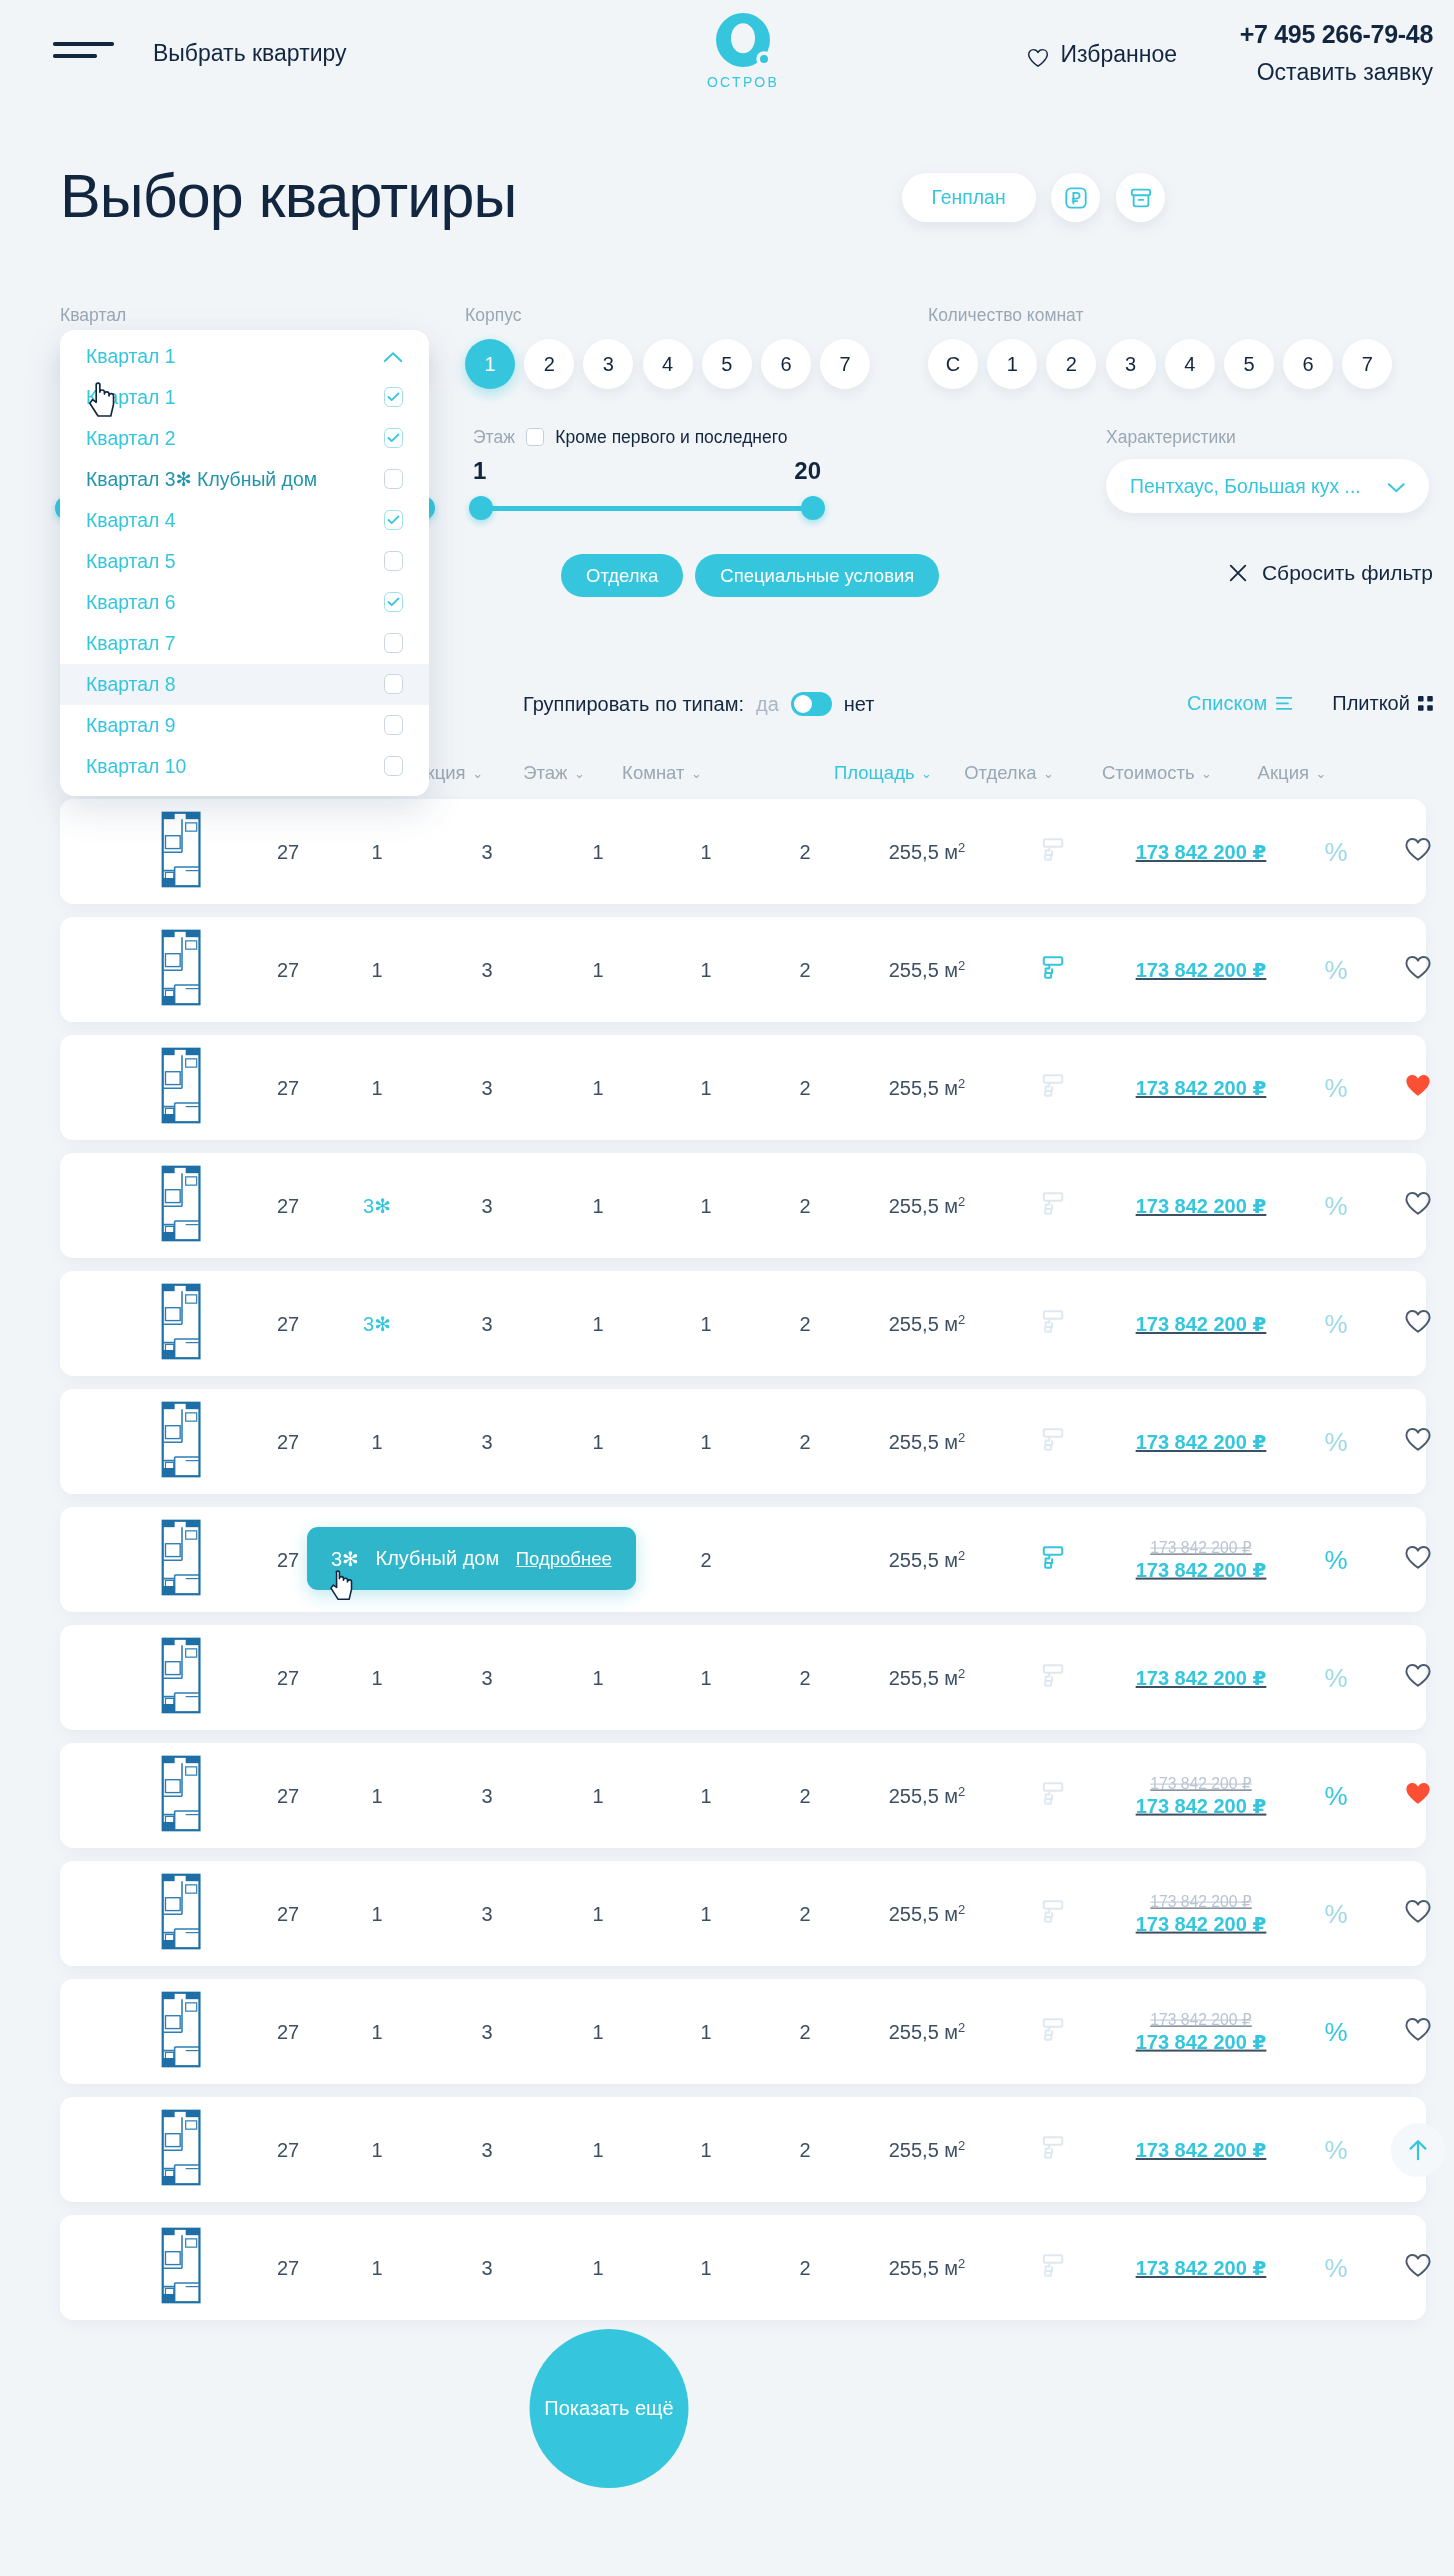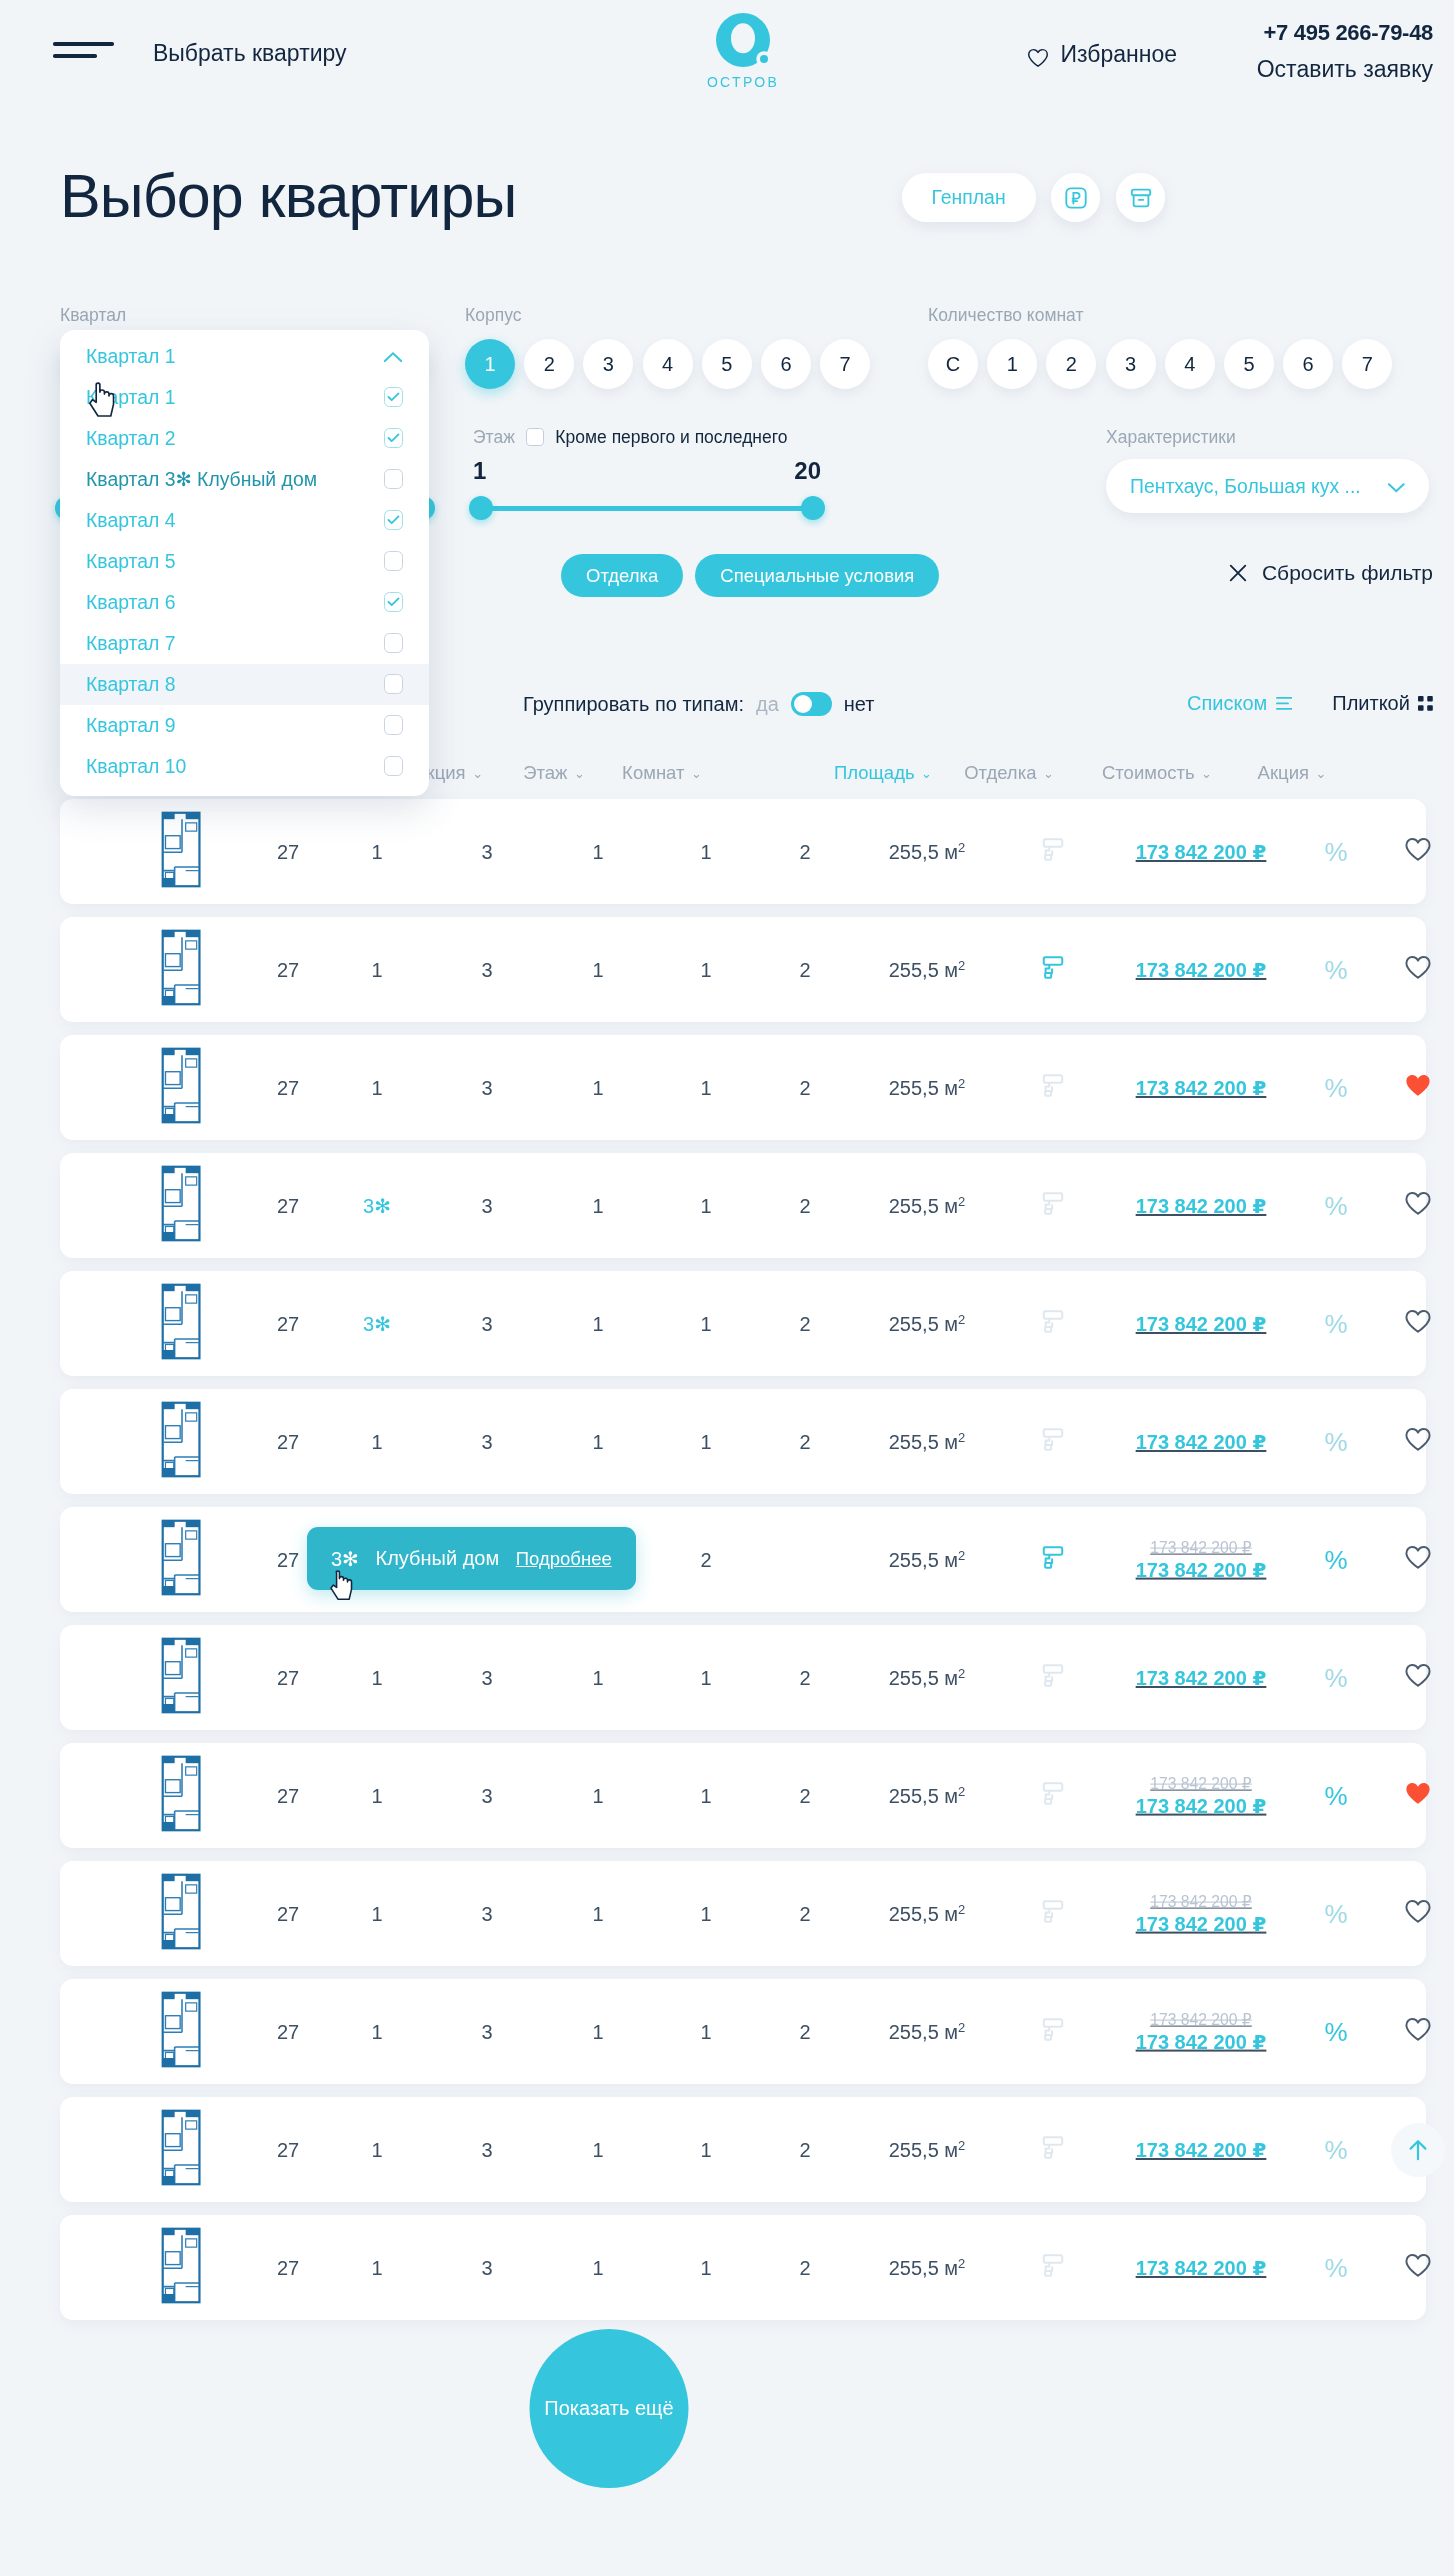--- a/index.html
+++ b/index.html
@@ -54,21 +54,21 @@
     margin-top: 7.4px; font-size: 14px; letter-spacing: 2.3px; color: #35c6dd;
   }
   .fav-link {
     position: absolute; right: 293px; top: 41px;
     display: flex; align-items: flex-end; gap: 11px;
     font-size: 23px; color: #12263f; cursor: pointer;
   }
   .contacts {
     position: absolute; right: 37px; top: 20px; text-align: right;
   }
-  .phone { font-size: 22px; font-weight: bold; color: #12263f; letter-spacing: -0.3px; }
+  .phone { font-size: 25px; font-weight: bold; color: #12263f; letter-spacing: -0.3px; }
   .order-link { margin-top: 10px; font-size: 23px; color: #12263f; cursor: pointer; }
 
   
   .page-title {
     position: absolute; left: 44px; top: 161px;
     font-size: 61px; font-weight: 400; letter-spacing: -0.9px; color: #12263f;
   }
   .title-actions {
     position: absolute; right: 37px; top: 173px;
     display: flex; align-items: center; gap: 15.7px;

